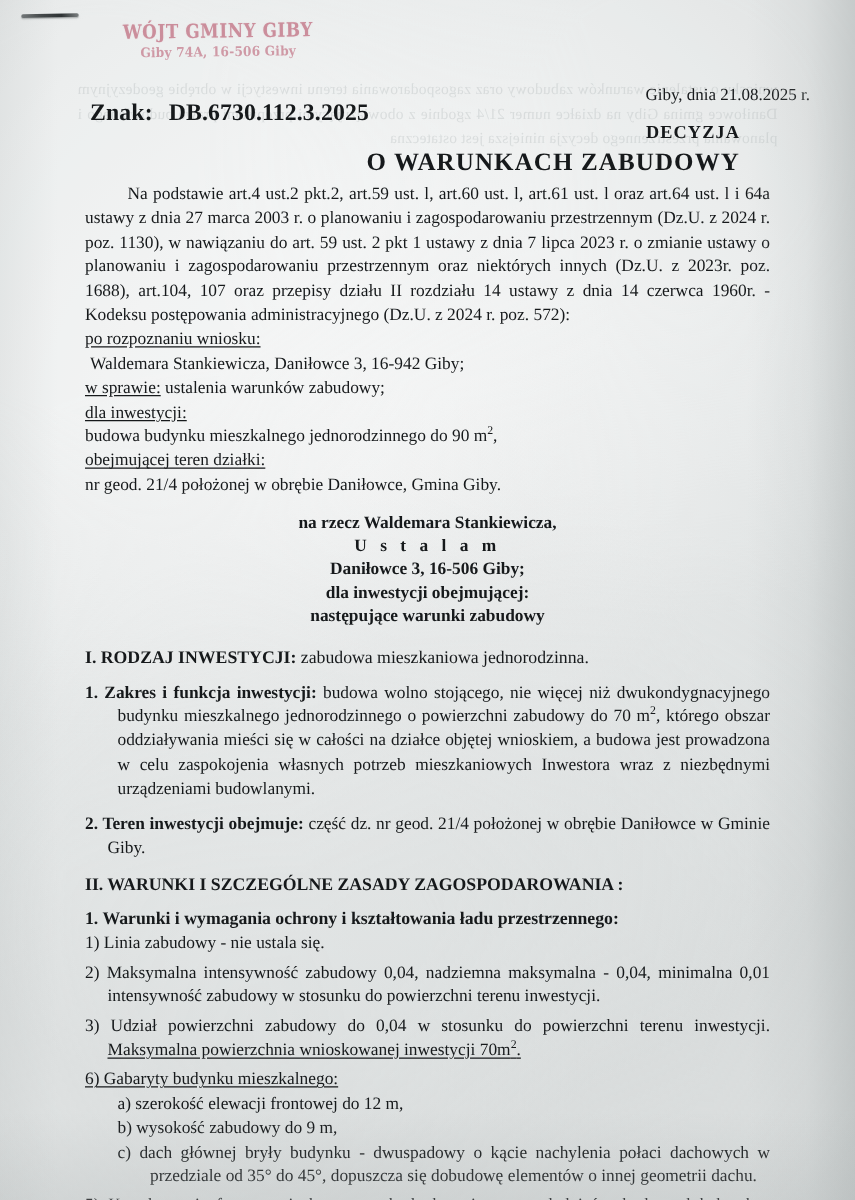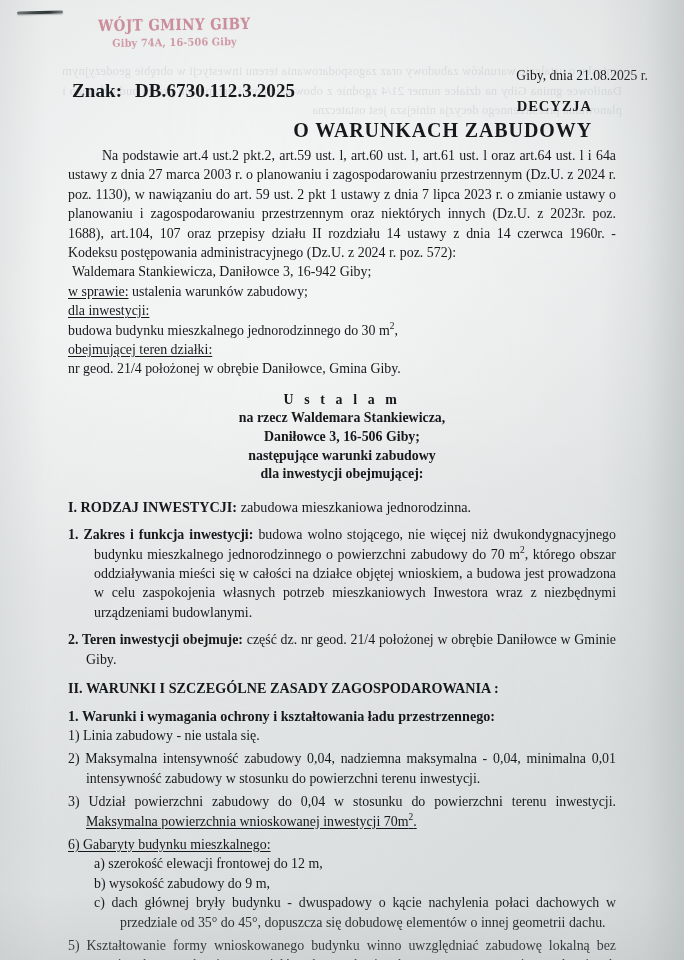--- a/index.html
+++ b/index.html
@@ -228,37 +228,38 @@
 
     <div class="title-block ink">
       <div class="t1">DECYZJA</div>
       <div class="t2">O  WARUNKACH  ZABUDOWY</div>
     </div>
 
     <div id="body" class="ink">
 
       <p class="p-just indent">Na podstawie art.4 ust.2 pkt.2, art.59 ust. l, art.60 ust. l, art.61 ust. l oraz art.64 ust. l i 64a ustawy z dnia 27 marca 2003 r. o planowaniu i zagospodarowaniu przestrzennym (Dz.U. z 2024 r. poz. 1130), w nawiązaniu do art. 59 ust. 2 pkt 1 ustawy z dnia 7 lipca 2023 r. o zmianie ustawy o planowaniu i zagospodarowaniu przestrzennym oraz niektórych innych (Dz.U. z 2023r. poz. 1688), art.104, 107 oraz przepisy działu II rozdziału 14 ustawy z dnia 14 czerwca 1960r. - Kodeksu postępowania administracyjnego (Dz.U. z 2024 r. poz. 572):</p>
 
+      <p class="plain-line u">po  rozpoznaniu  wniosku:</p>
       <p class="plain-line" style="padding-left:4px"><span>Waldemara Stankiewicza, Daniłowce 3, 16-942 Giby;</span></p>
 
       <p class="plain-line"><span class="u">w sprawie:</span><span> ustalenia warunków zabudowy;</span></p>
 
       <p class="plain-line u">dla  inwestycji:</p>
-      <p class="plain-line"><span>budowa budynku mieszkalnego jednorodzinnego do 30 m</span><sup>2</sup><span>,</span></p>
+      <p class="plain-line"><span>budowa budynku mieszkalnego jednorodzinnego do 90 m</span><sup>2</sup><span>,</span></p>
 
       <p class="plain-line u">obejmującej teren działki:</p>
       <p class="plain-line"> nr  geod. 21/4 położonej w obrębie Daniłowce, Gmina Giby.</p>
 
       <div class="gap-12"></div>
 
+      <p class="center-bold">na rzecz Waldemara Stankiewicza,</p>
       <p class="center-bold spaced">U s t a l a m</p>
-      <p class="center-bold">na rzecz Waldemara Stankiewicza,</p>
       <p class="center-bold">Daniłowce 3, 16-506 Giby;</p>
+      <p class="center-bold">dla inwestycji obejmującej:</p>
       <p class="center-bold">następujące warunki  zabudowy</p>
-      <p class="center-bold">dla inwestycji obejmującej:</p>
 
       <div class="gap-14"></div>
 
       <p class="sec-head"><span>I. RODZAJ  INWESTYCJI:</span><span class="reg"> zabudowa mieszkaniowa jednorodzinna.</span></p>
 
       <div class="gap-8"></div>
 
       <p class="item"><b>1.  Zakres  i  funkcja  inwestycji:</b><span>  budowa wolno stojącego, nie więcej niż dwukondygnacyjnego budynku mieszkalnego jednorodzinnego o powierzchni zabudowy do 70 m</span><sup>2</sup><span>, którego obszar oddziaływania mieści się w całości na działce objętej wnioskiem, a budowa jest prowadzona w celu zaspokojenia własnych potrzeb mieszkaniowych Inwestora wraz z niezbędnymi urządzeniami budowlanymi.</span></p>
 
       <div class="gap-8"></div>

